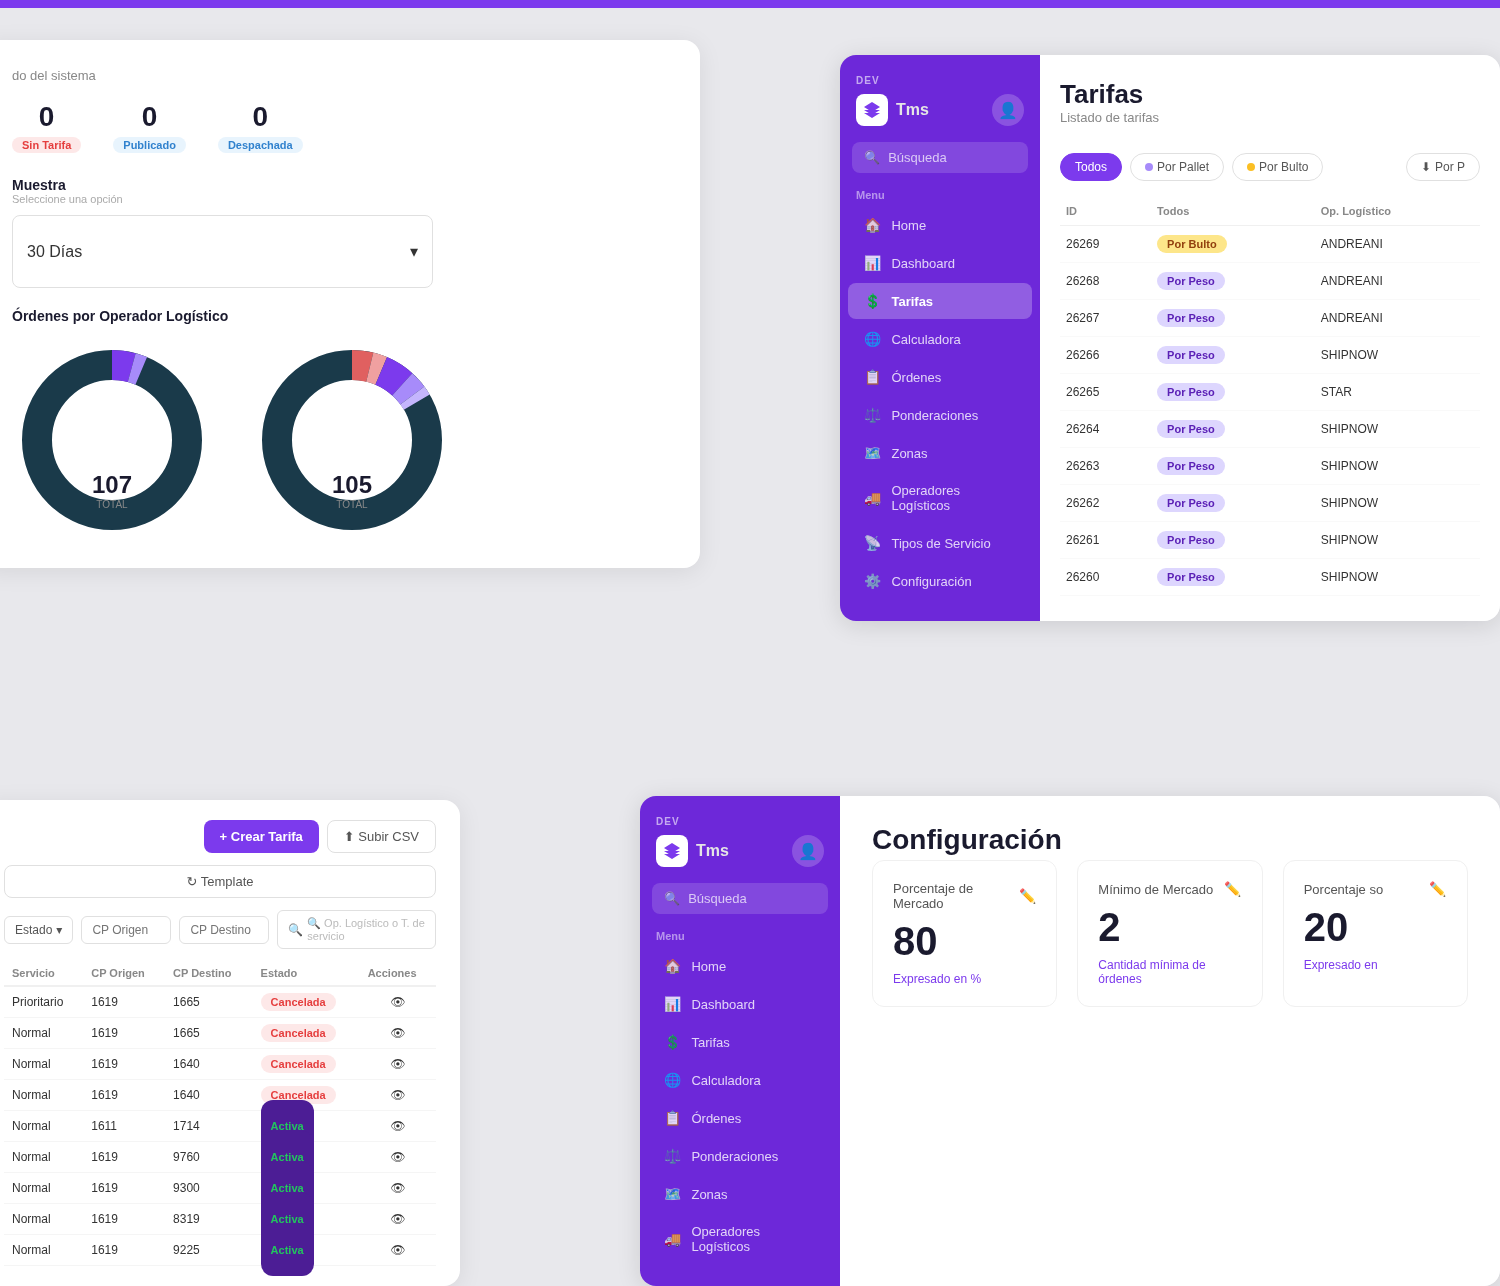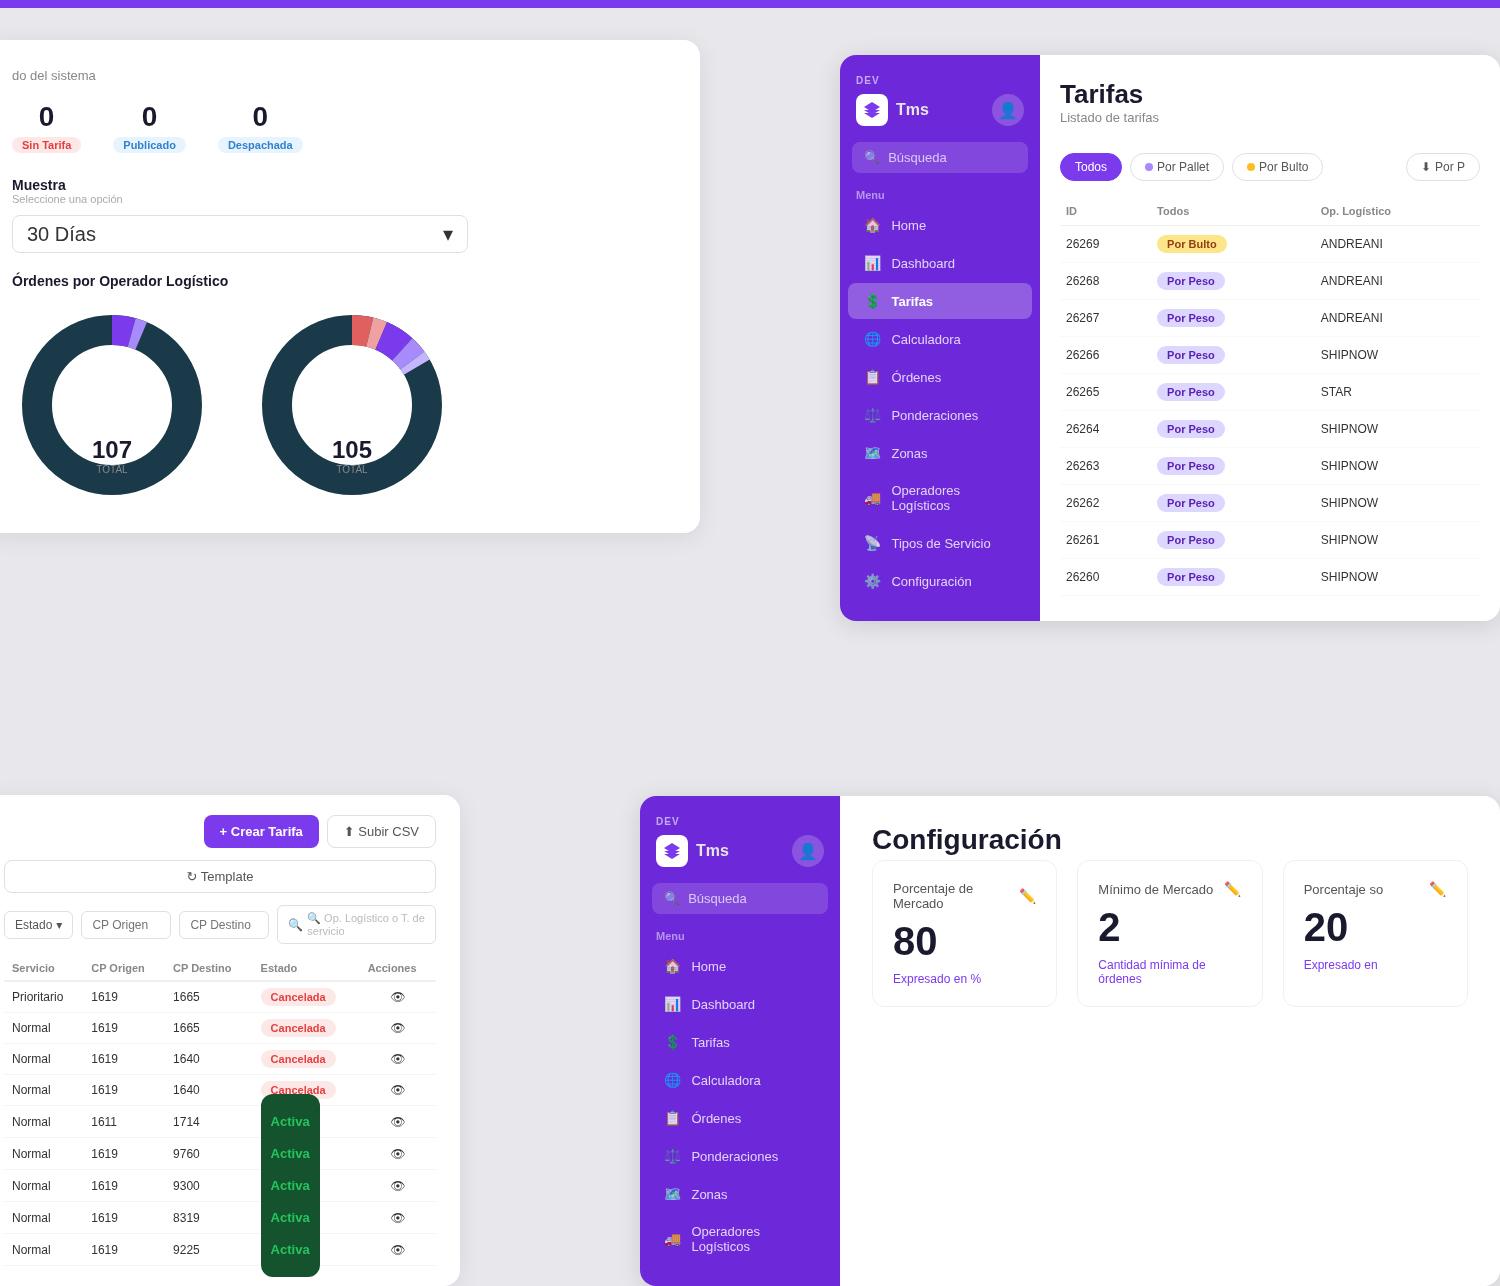--- a/index.html
+++ b/index.html
@@ -62,28 +62,28 @@
     .badge-sin-tarifa { background: #fde8e8; color: #e53e3e; }
     .badge-publicado { background: #e8f4fd; color: #3182ce; }
     .badge-despachada { background: #e8f4fd; color: #3182ce; }
 
     .muestra-section {
       margin-bottom: 20px;
     }
     .muestra-title { font-size: 14px; font-weight: 600; color: #1a1a2e; }
     .muestra-subtitle { font-size: 11px; color: #aaa; margin-bottom: 10px; }
     .select-box {
-      width: 456px;
+      width: 421px;
       border: 1px solid #e0e0e0;
       border-radius: 8px;
-      padding: 6px 14px;
+      padding: 26px 14px;
       display: flex;
       justify-content: space-between;
       align-items: center;
-      font-size: 20px;
+      font-size: 16px;
       color: #333;
     }
 
     .chart-section-title {
       font-size: 14px;
       font-weight: 600;
       color: #1a1a2e;
       margin-bottom: 16px;
     }
     .charts-row {
@@ -364,25 +364,25 @@
     }
     .estado-cancelada {
       background: #fde8e8;
       color: #e53e3e;
       padding: 3px 10px;
       border-radius: 12px;
       font-size: 11px;
       font-weight: 600;
     }
     .estado-activa {
-      background: #14532d;
+      background: #4c1d95;
       color: #22c55e;
       padding: 20px 10px;
       border-radius: 12px;
-      font-size: 13px;
+      font-size: 11px;
       font-weight: 600;
     }
 
     
     .card-config-wrapper {
       position: absolute;
       bottom: 0;
       right: 0;
       width: 860px;
       display: flex;

